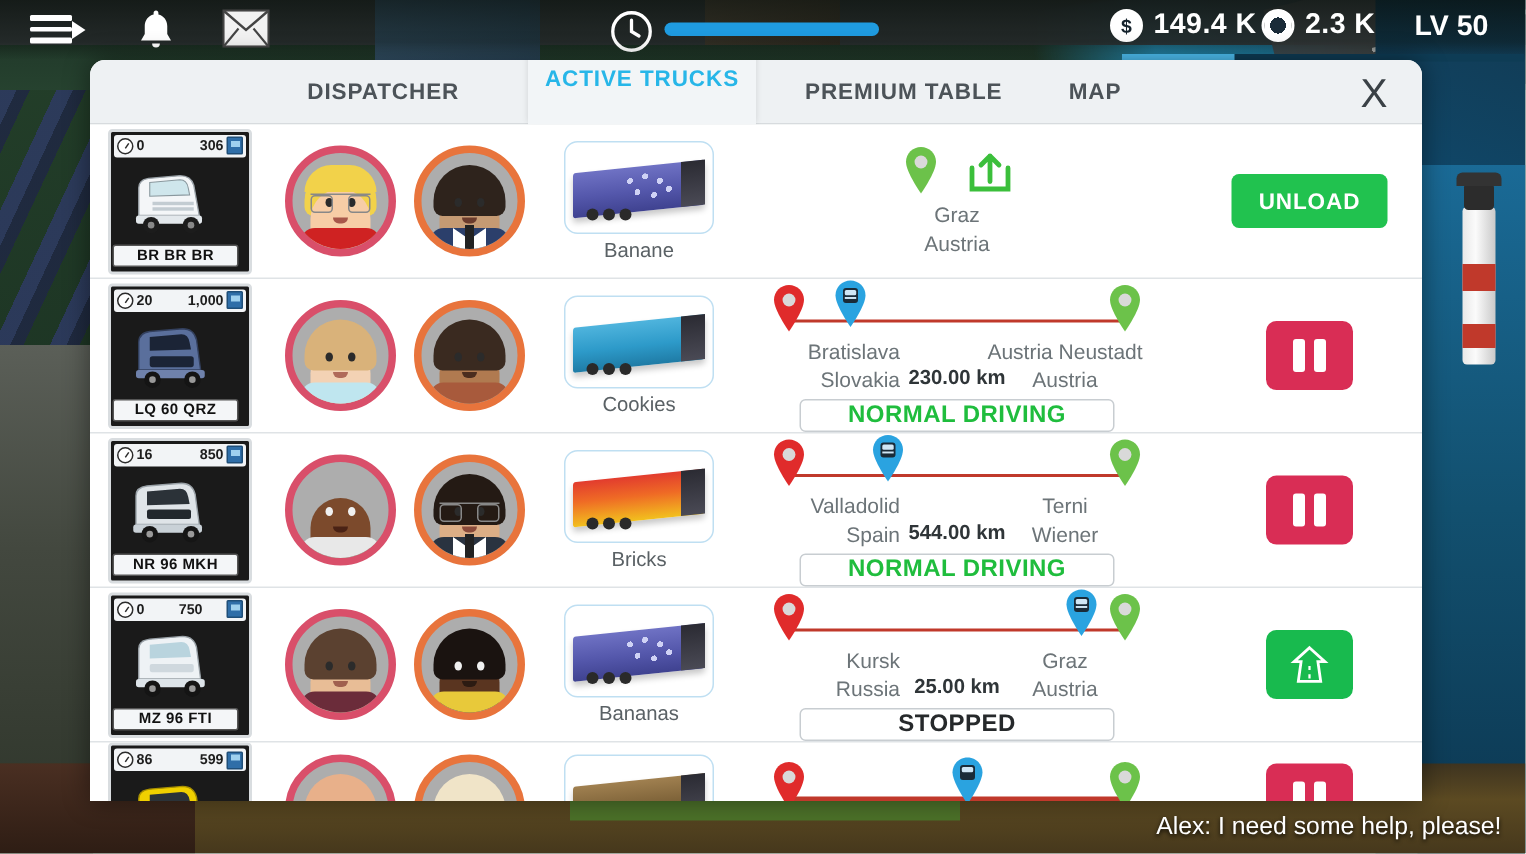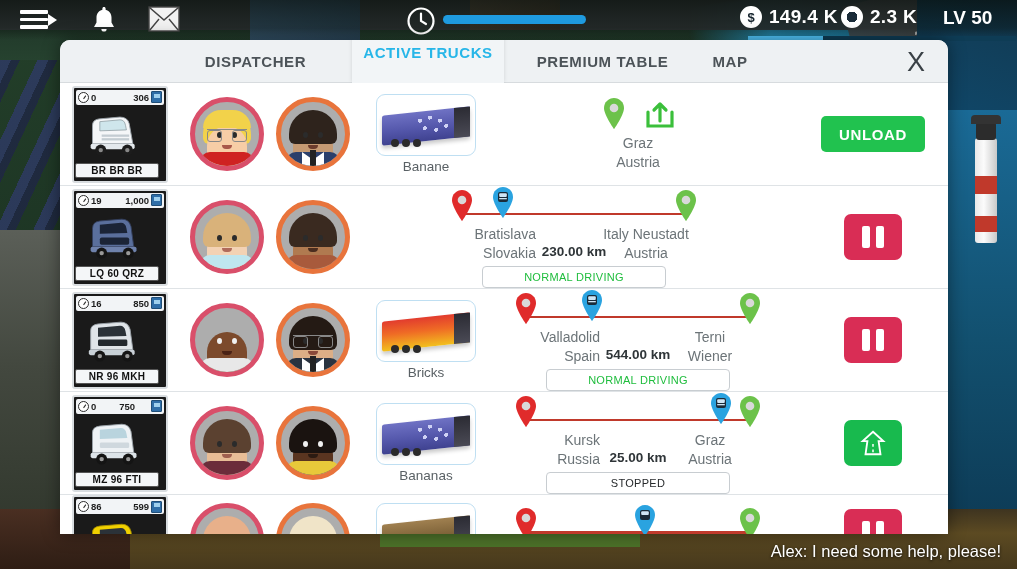--- a/index.html
+++ b/index.html
@@ -365,24 +365,24 @@
   }
   .rt-to {
     position:absolute; right:0; top:0; text-align:center; width:124px;
     font-size:14px; color:#6c7478; line-height:19px;
   }
   .rt-dist {
     position:absolute; left:50%; transform:translateX(-50%); top:19px;
     font-size:13.5px; font-weight:700; color:#2f3538; white-space:nowrap;
   }
   .status-pill {
-    margin-top:3px; width:184px; height:22px;
+    margin-top:3px; width:210px; height:22px;
     border:1.4px solid #c8cdd1; border-radius:4px; background:#fff;
     display:flex; align-items:center; justify-content:center;
-    font-size:11px; font-weight:400; letter-spacing:.3px;
+    font-size:16px; font-weight:700; letter-spacing:.3px;
   }
   .status-pill.driving { color:#1fbd3d; }
   .status-pill.stopped { color:#26292b; }
   .dest-simple {
     text-align:center; font-size:14px; color:#6c7478; line-height:19px; margin-top:2px;
   }
 
   
   .action { width:150px; flex:0 0 auto; display:flex; justify-content:center; }
   .btn-unload {
@@ -587,21 +587,21 @@
         <div class="action">
           <div class="btn-unload">UNLOAD</div>
         </div>
       </div>
 
       <div class="row">
         <div class="truckcard">
           <div class="tc-top">
             <span class="tc-speedwrap">
                 <span class="tc-gauge"></span>
-                <span>19</span>
+                <span>20</span>
               </span>
             <span style="display:flex;align-items:center;gap:2px;">
                 <span>1,000</span>
                 <span class="tc-fuel"></span>
               </span>
           </div>
           <div class="tc-img">
             <svg viewBox="0 0 88 60" width="100%" height="100%" preserveAspectRatio="xMidYMid meet">
               <path d="M14 40 L14 20 Q14 13 22 12 L46 10 Q54 10 56 18 L59 40 Z" fill="#5a6f9c" stroke="#33405e" stroke-width="1"></path>
               <path d="M22 16 L45 14 Q50 14 51 20 L52 25 L22 26 Z" fill="#1b2436"></path>
@@ -628,20 +628,31 @@
           <div class="avatar ring-b">
             <div class="head" style="background:#b07a50"></div>
             <div class="hair" style="background:#3a2a20"></div>
             <div class="eye l"></div>
               <div class="eye r"></div>
             <div class="mouth" style="background:#4b2d1f"></div>
             <div class="body" style="background:#a85a3c"></div>
           </div>
         </div>
 
+        <div class="cargo">
+          <div class="cargo-box">
+            <div class="trailer t-blue"></div>
+            <div class="wheels">
+                <i style="left:0"></i>
+                <i style="left:11px"></i>
+                <i style="left:22px"></i>
+              </div>
+          </div>
+          <div class="cargo-label">Cookies</div>
+        </div>
 
         <div class="route">
           <div class="route-line-wrap">
             <div class="rl-line"></div>
             <div class="pin" style="left:14px">
               <svg viewBox="0 0 26 34">
                   <path d="M13 1C7.5 1 3 5.4 3 10.9 3 18 13 32 13 32s10-14 10-21.1C23 5.4 18.5 1 13 1z" fill="#e02b2b"></path>
                   <circle cx="13" cy="11" r="4.3" fill="#d9d9d9"></circle>
                 </svg>
             </div>
@@ -659,21 +670,21 @@
                   <circle cx="13" cy="11" r="4.3" fill="#d9d9d9"></circle>
                 </svg>
             </div>
           </div>
           <div class="route-labels">
             <div class="rt-from">
               <div>Bratislava</div>
               <div>Slovakia</div>
             </div>
             <div class="rt-to">
-              <div>Italy Neustadt</div>
+              <div>Austria Neustadt</div>
               <div>Austria</div>
             </div>
             <div class="rt-dist">230.00 km</div>
           </div>
           <div class="status-pill driving">NORMAL DRIVING</div>
         </div>
 
         <div class="action">
           <div class="btn-pause">
               <i></i>

